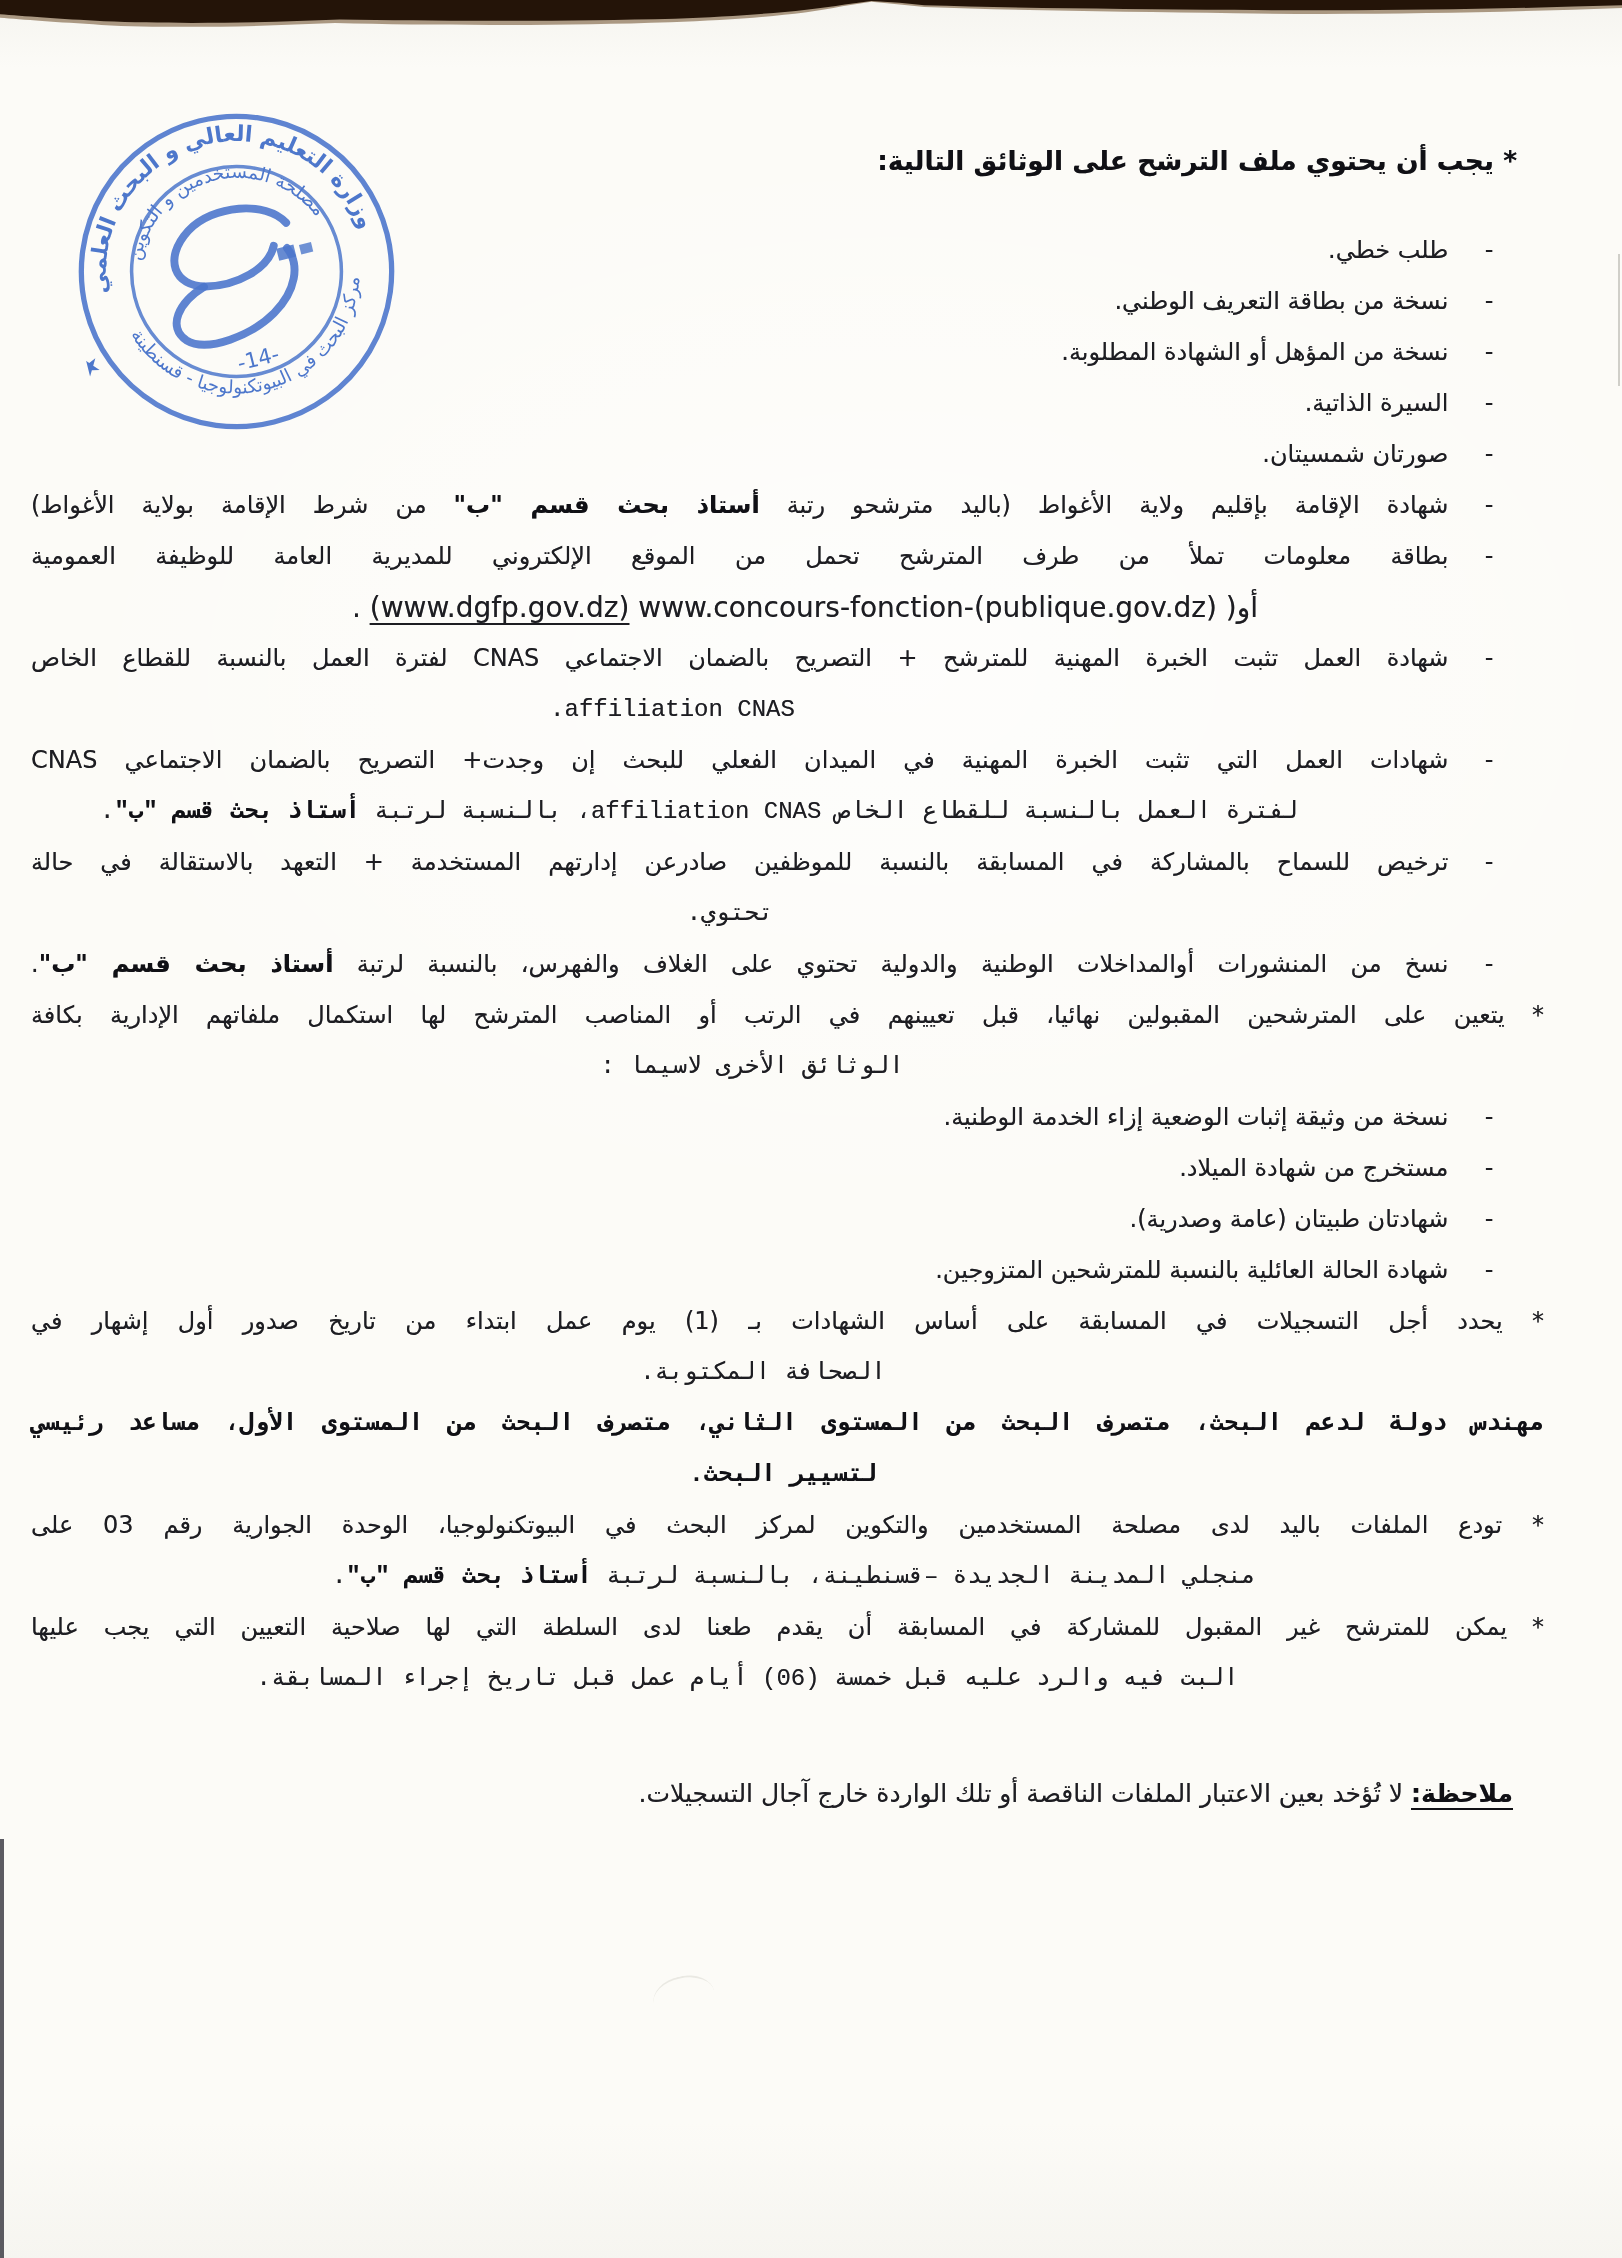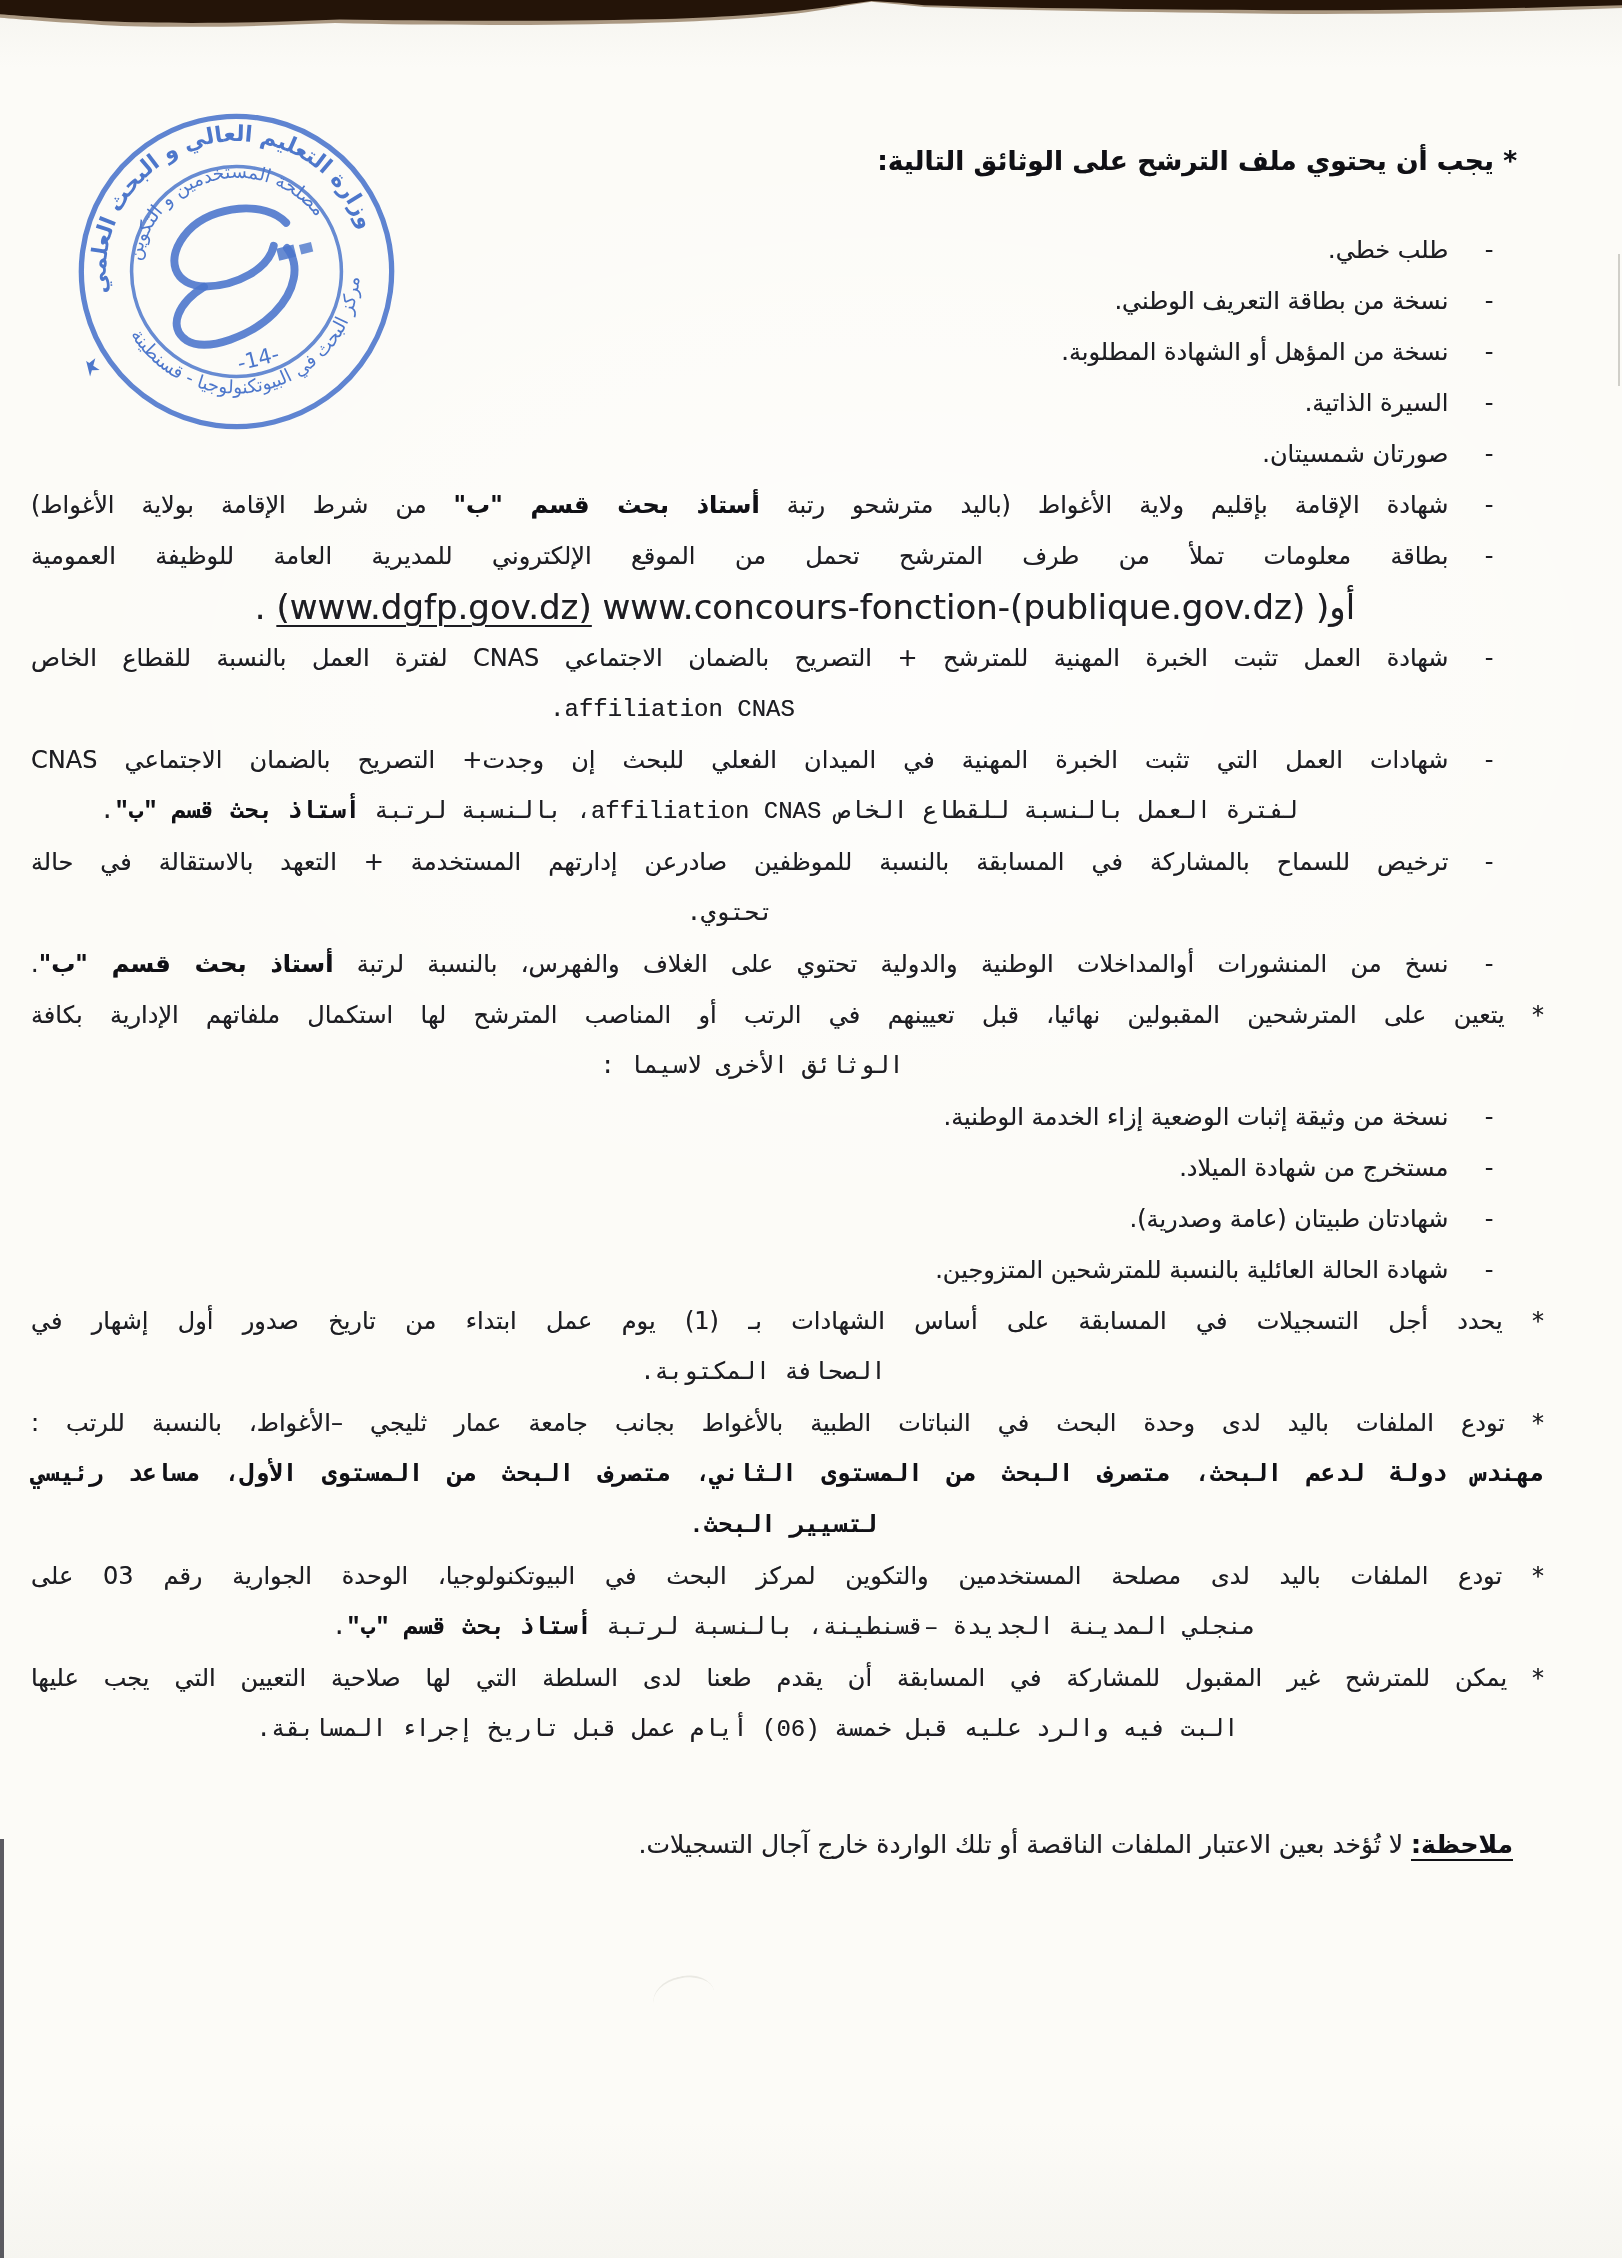--- a/index.html
+++ b/index.html
@@ -16,21 +16,21 @@
   .doc-text{position:absolute;top:132px;right:8px;left:0;padding:0 35px 0 31px;}
   .line{height:51px;line-height:51px;white-space:nowrap;font-size:24px;
         text-shadow:0 0 0.6px rgba(25,25,30,0.55);}
   .line .txt{display:block;}
   .title{font-weight:bold;font-size:26.5px;height:58px;line-height:58px;color:#131318;}
   .item{display:flex;}
   .item .dash{flex:none;width:17.6px;text-align:center;margin-left:32px;}
   .item .txt{flex:1;}
   .just .txt{text-align:justify;text-align-last:justify;}
   .cont .txt{text-align:center;font-family:Liberation Mono, monospace;}
-  .url{direction:ltr;text-align:center;font-size:34px;}
+  .url{direction:ltr;text-align:center;font-size:28px;}
   .url .txt{text-align:center;}
   .note{font-size:25px;}
   .b{font-weight:bold;color:#101015;}
   .u{text-decoration:underline;text-underline-offset:6.2px;text-decoration-thickness:1.8px;}
   .ltr{direction:ltr;unicode-bidi:embed;}
   .gap{height:35px;}
   .gap2{height:64px;}
   .stamp{position:absolute;left:69px;top:104px;width:335px;height:335px;
          transform:rotate(-14deg);opacity:0.88;}
   .edge-line-left{position:absolute;left:0;top:1839px;width:3.5px;height:419px;
@@ -161,23 +161,20 @@
       <div class="line item" style="padding-left: 0px; padding-right: 81px;">
         <span class="dash">-</span>
         <span class="txt"><span>شهادة الحالة العائلية بالنسبة للمترشحين المتزوجين.</span></span>
       </div>
       <div class="line para just" style="padding-left: 0px; padding-right: 35px;">
         <span class="txt"><span>* يحدد أجل التسجيلات في المسابقة على أساس الشهادات بـ (1) يوم عمل ابتداء من تاريخ صدور أول إشهار في</span></span>
       </div>
       <div class="line cont" style="padding-left: 0px; padding-right: 84px;">
         <span class="txt"><span>الصحافة المكتوبة.</span></span>
       </div>
-      <div class="line para just" style="padding-left: 0px; padding-right: 35px;">
-        <span class="txt"><span>* تودع الملفات باليد لدى وحدة البحث في النباتات الطبية بالأغواط بجانب جامعة عمار ثليجي –الأغواط، بالنسبة للرتب :</span></span>
-      </div>
       <div class="line cont just" style="padding-left: 0px; padding-right: 35px;">
         <span class="txt"><span class="b">مهندس دولة لدعم البحث، متصرف البحث من المستوى الثاني، متصرف البحث من المستوى الأول، مساعد رئيسي</span></span>
       </div>
       <div class="line cont" style="padding-left: 0px; padding-right: 44px;">
         <span class="txt"><span class="b">لتسيير البحث.</span></span>
       </div>
       <div class="line para just" style="padding-left: 0px; padding-right: 35px;">
         <span class="txt"><span>* تودع الملفات باليد لدى مصلحة المستخدمين والتكوين لمركز البحث في البيوتكنولوجيا، الوحدة الجوارية رقم 03 على</span></span>
       </div>
       <div class="line cont" style="padding-left: 0px; padding-right: 22px;">

